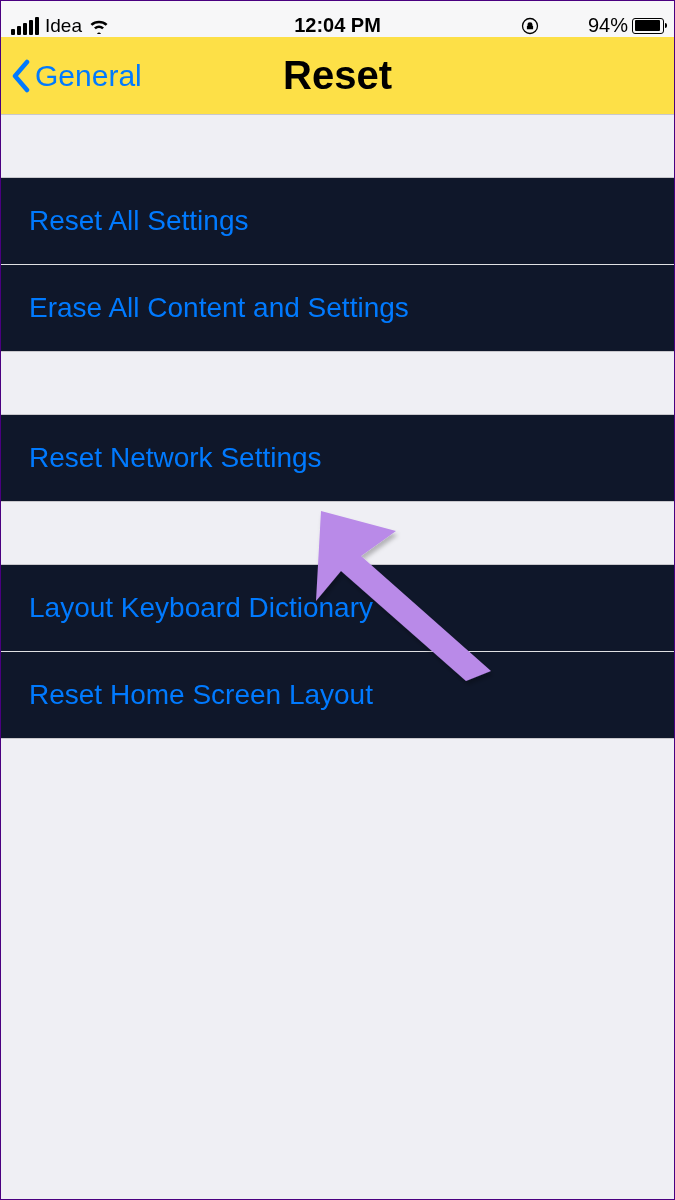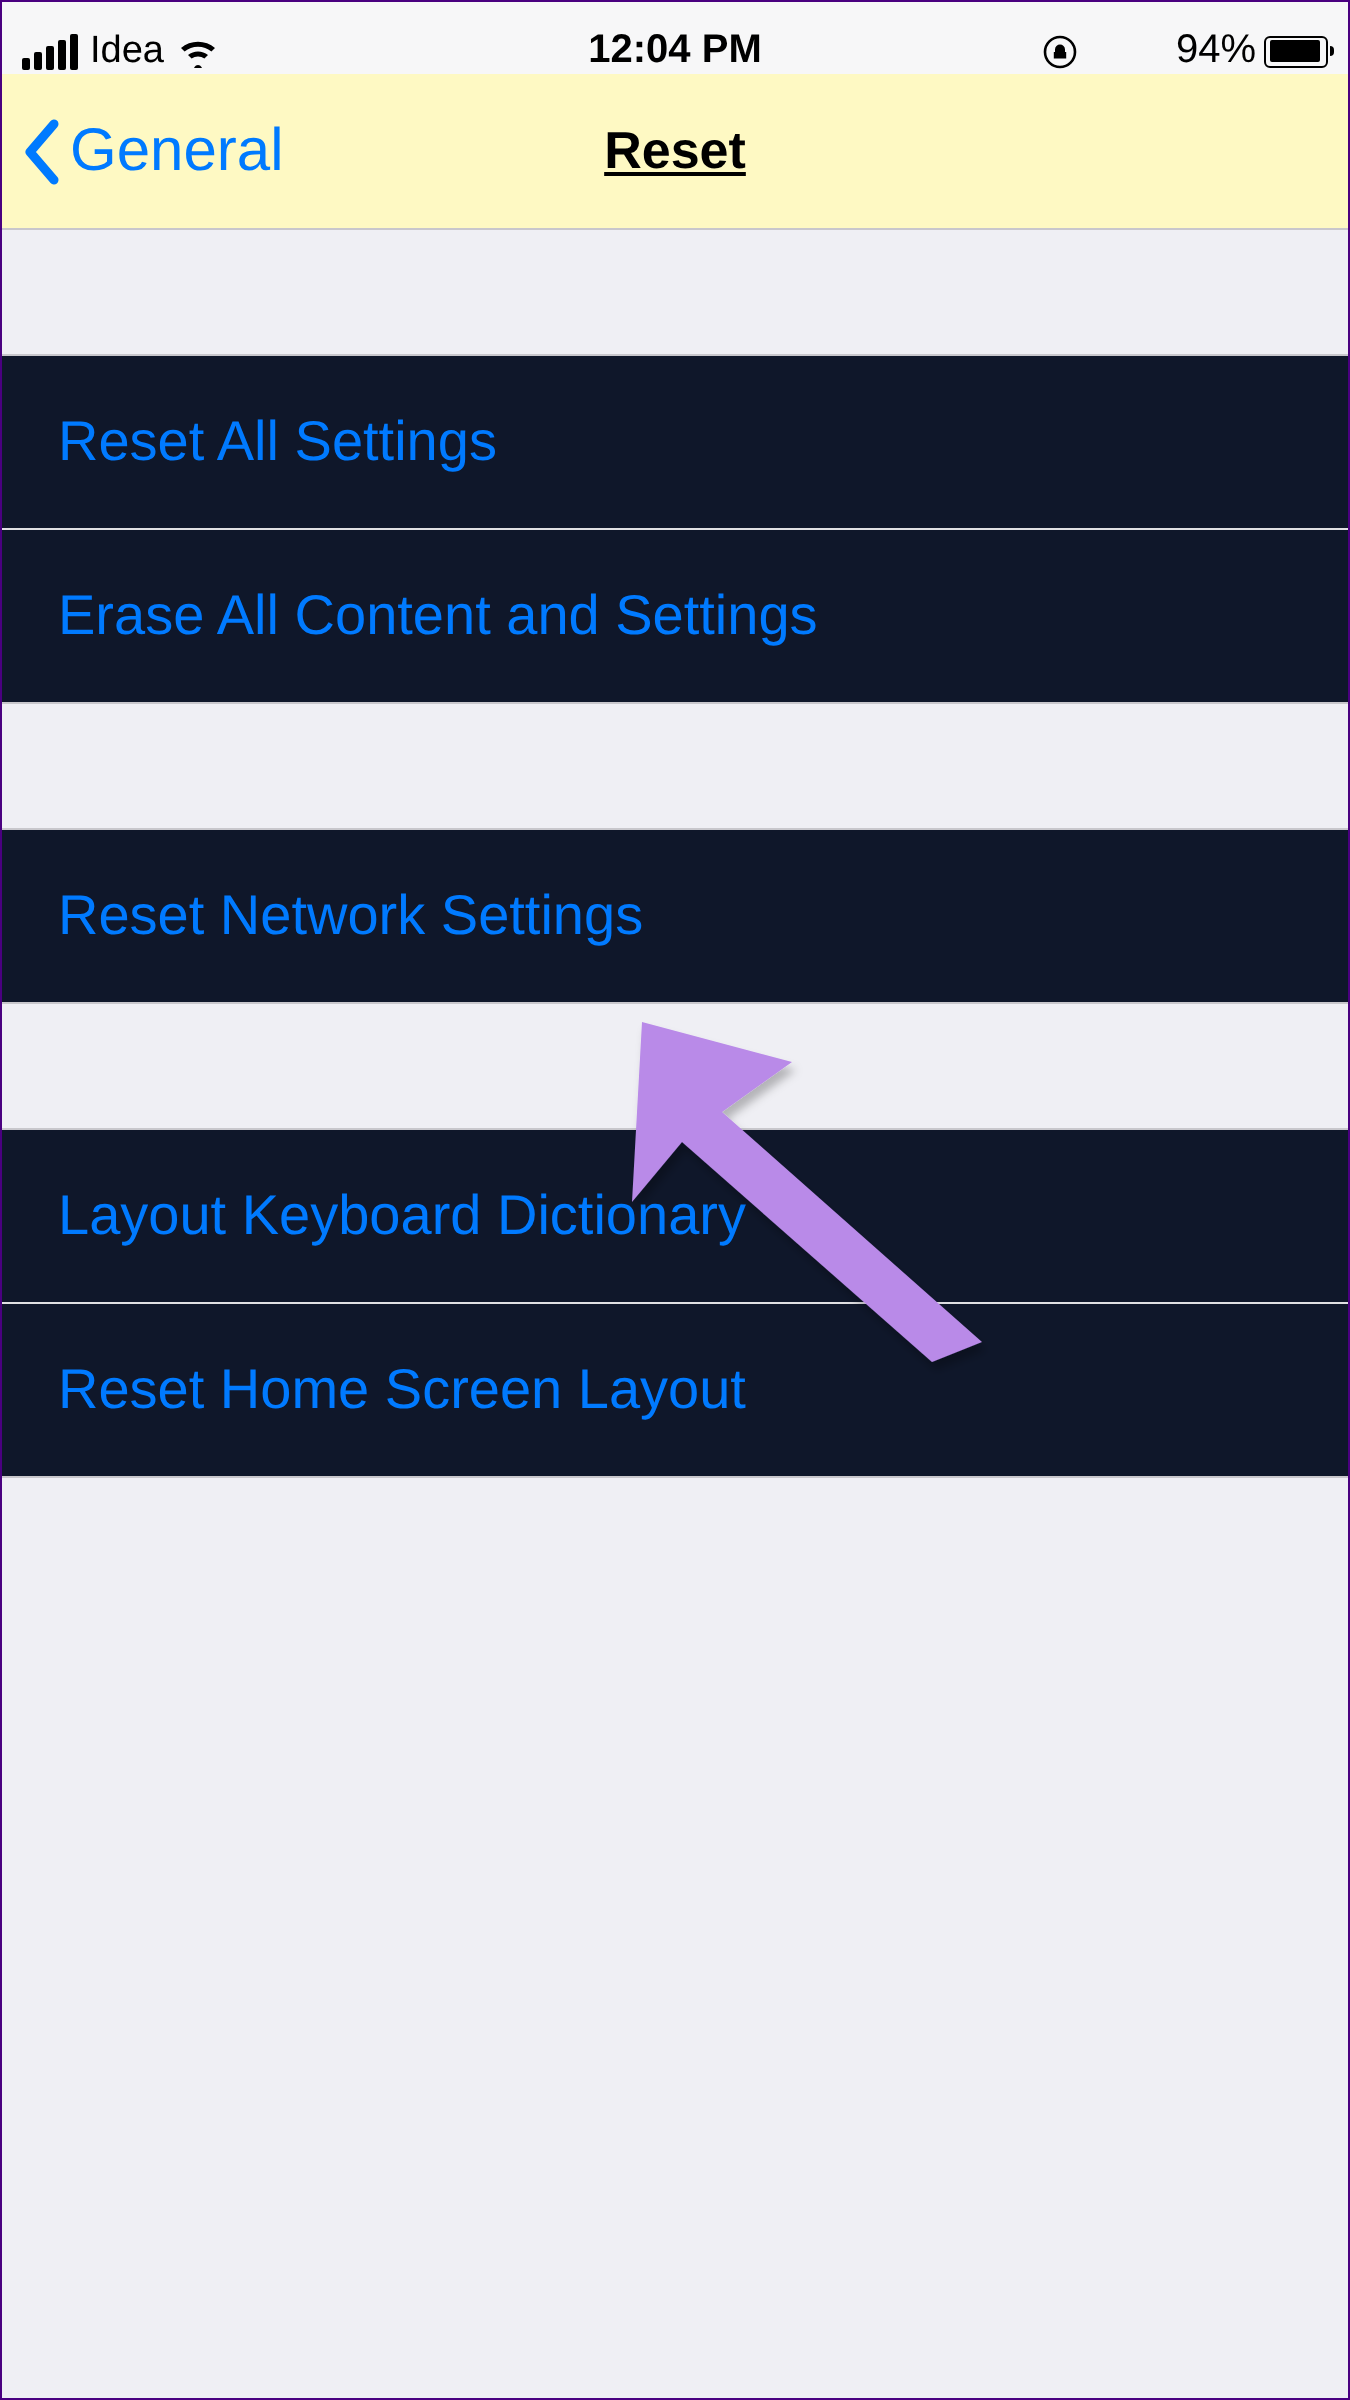--- a/index.html
+++ b/index.html
@@ -91,44 +91,43 @@
       border-radius: 0 2px 2px 0;
     }
     .battery-fill {
       height: 100%;
       width: 94%;
       background: #000;
       border-radius: 1px;
     }
     .nav-bar {
       height: 78px;
-      background: #fef9c3;
+      background: #fde047;
       border-bottom: 1px solid #c8c7cc;
       display: flex;
       align-items: center;
       position: relative;
       padding: 0 10px;
     }
     .back-button {
       display: flex;
       align-items: center;
       color: #007aff;
       font-size: 30px;
       gap: 4px;
       cursor: pointer;
     }
     .back-chevron svg { display:block; }
     .nav-title {
       position: absolute;
       left: 50%;
       transform: translateX(-50%);
-      font-size: 26px;
+      font-size: 40px;
       font-weight: 600;
       color: #000;
-      text-decoration: underline;
     }
     .section-gap {
       height: 62px;
     }
     .section-gap-small {
       height: 62px;
     }
     .list-group {
       background: #fff;
       border-top: 1px solid #c8c7cc;

